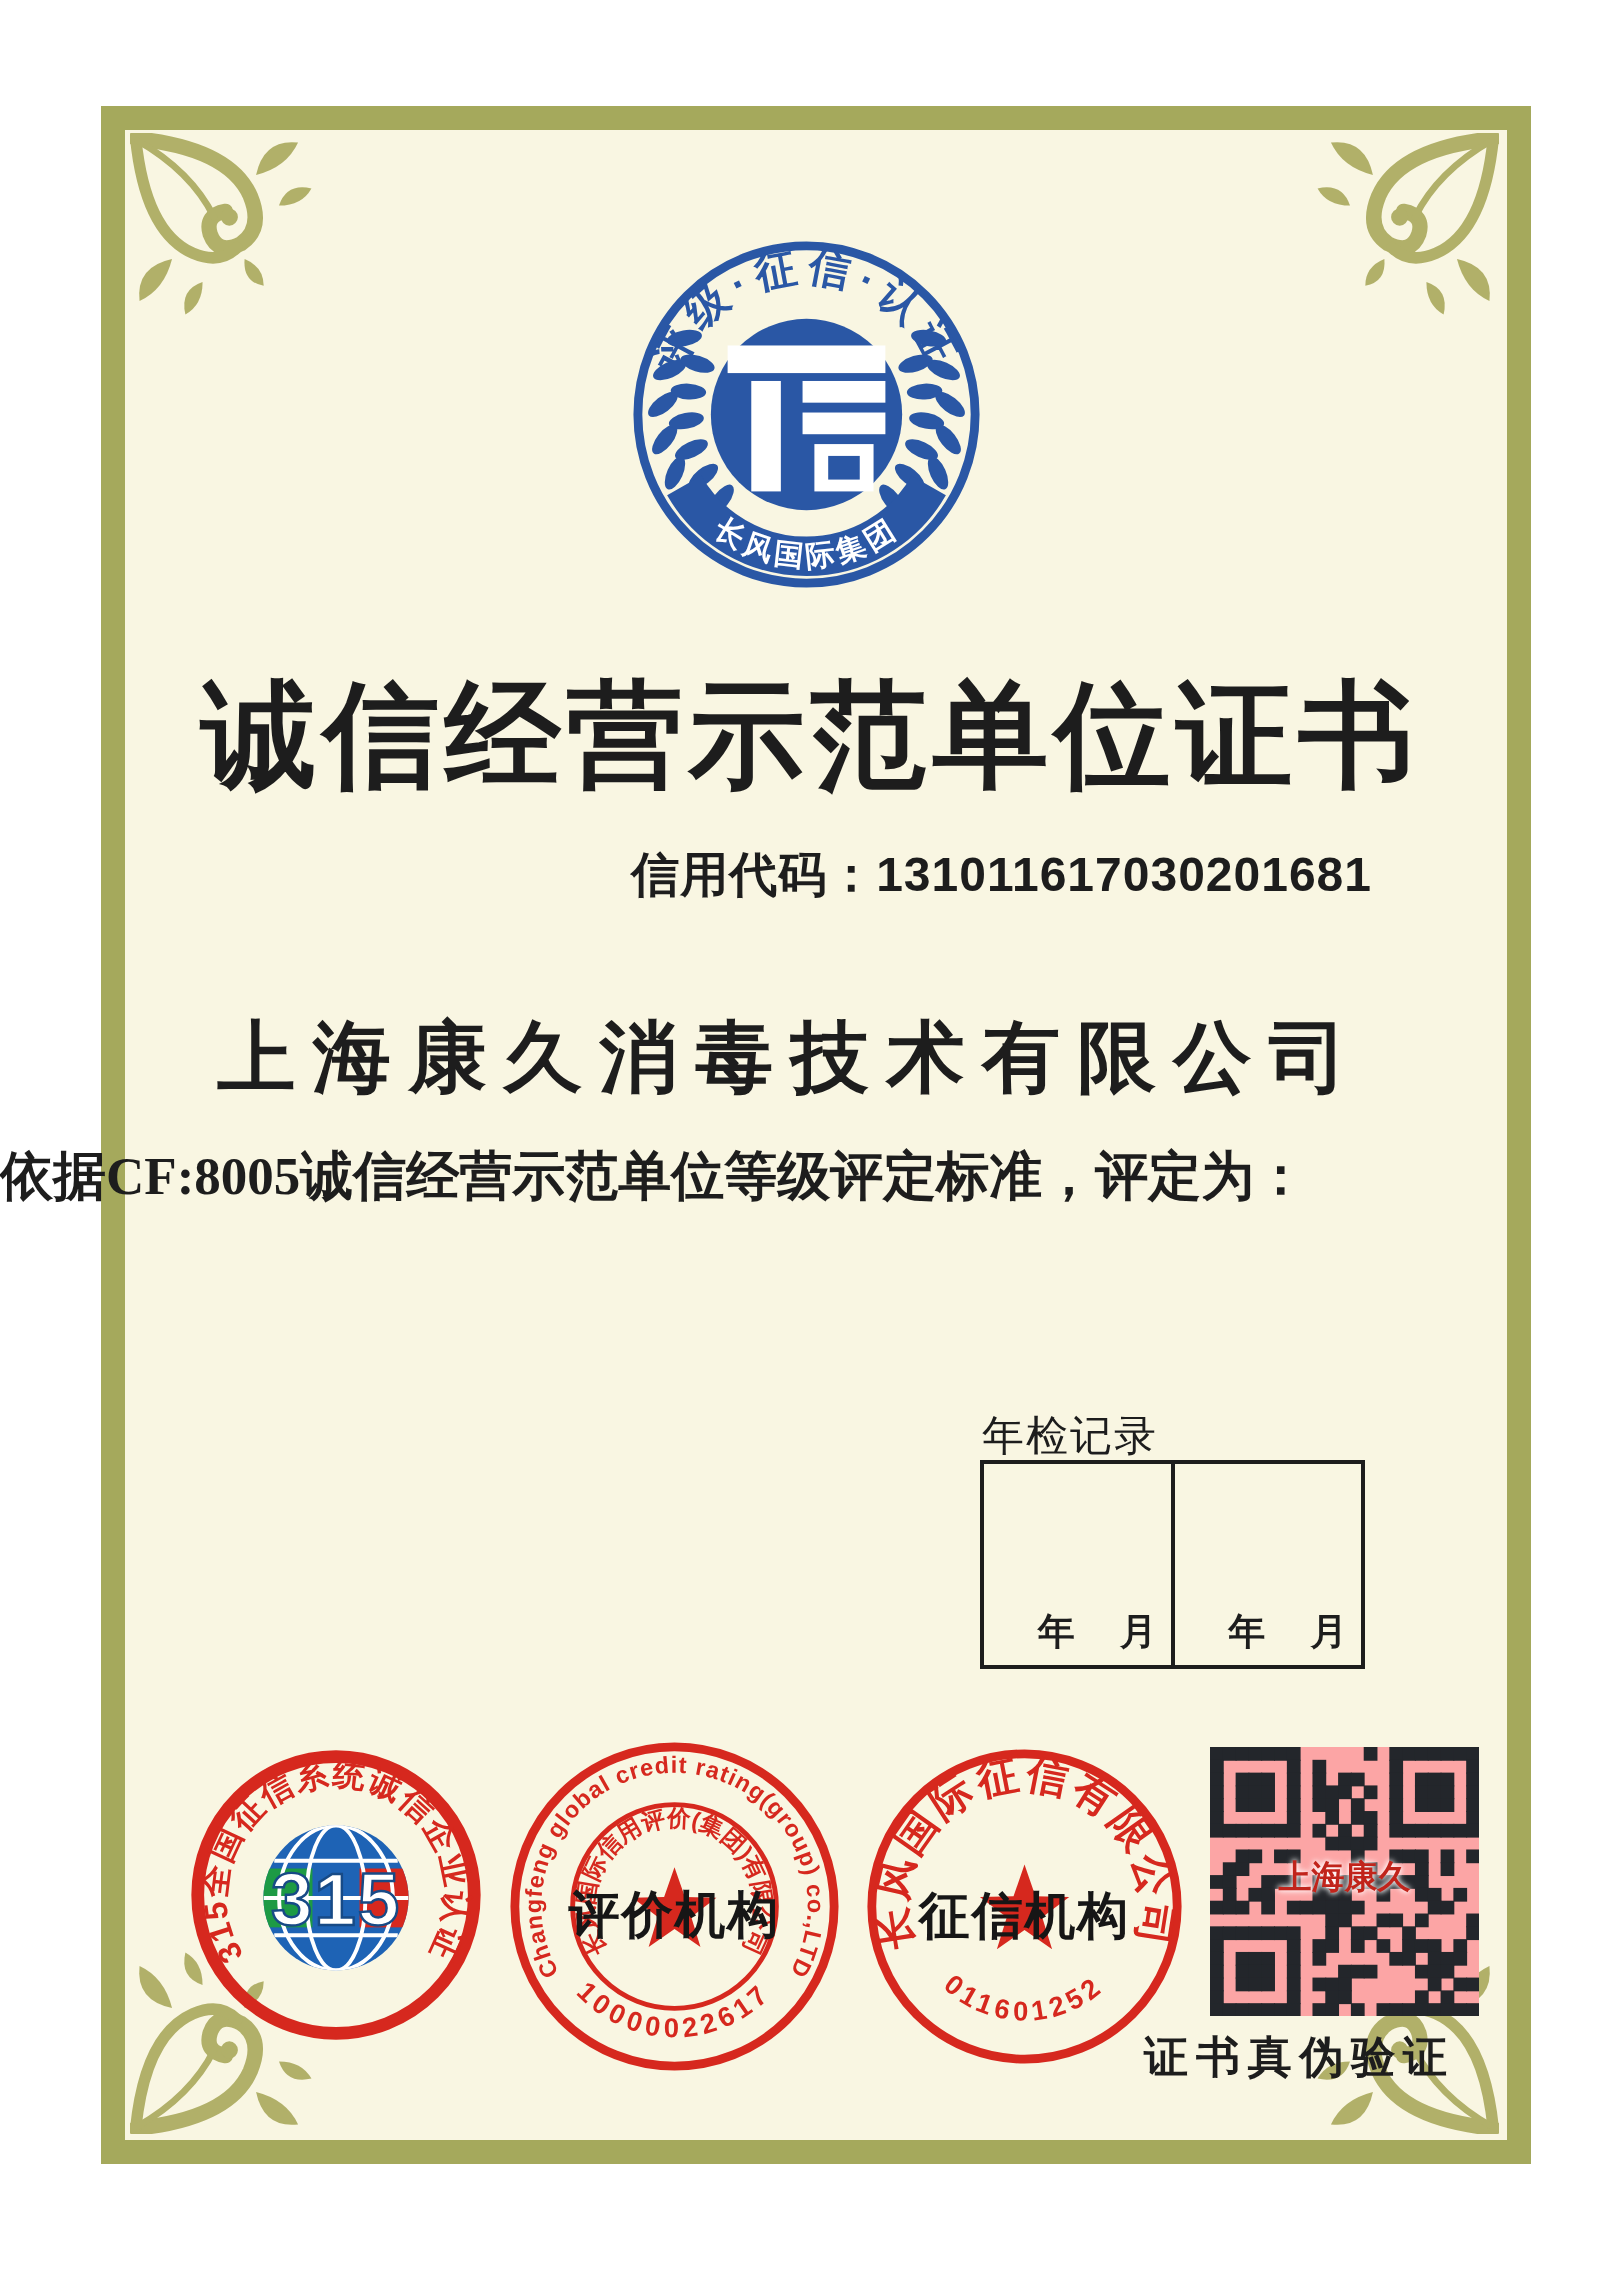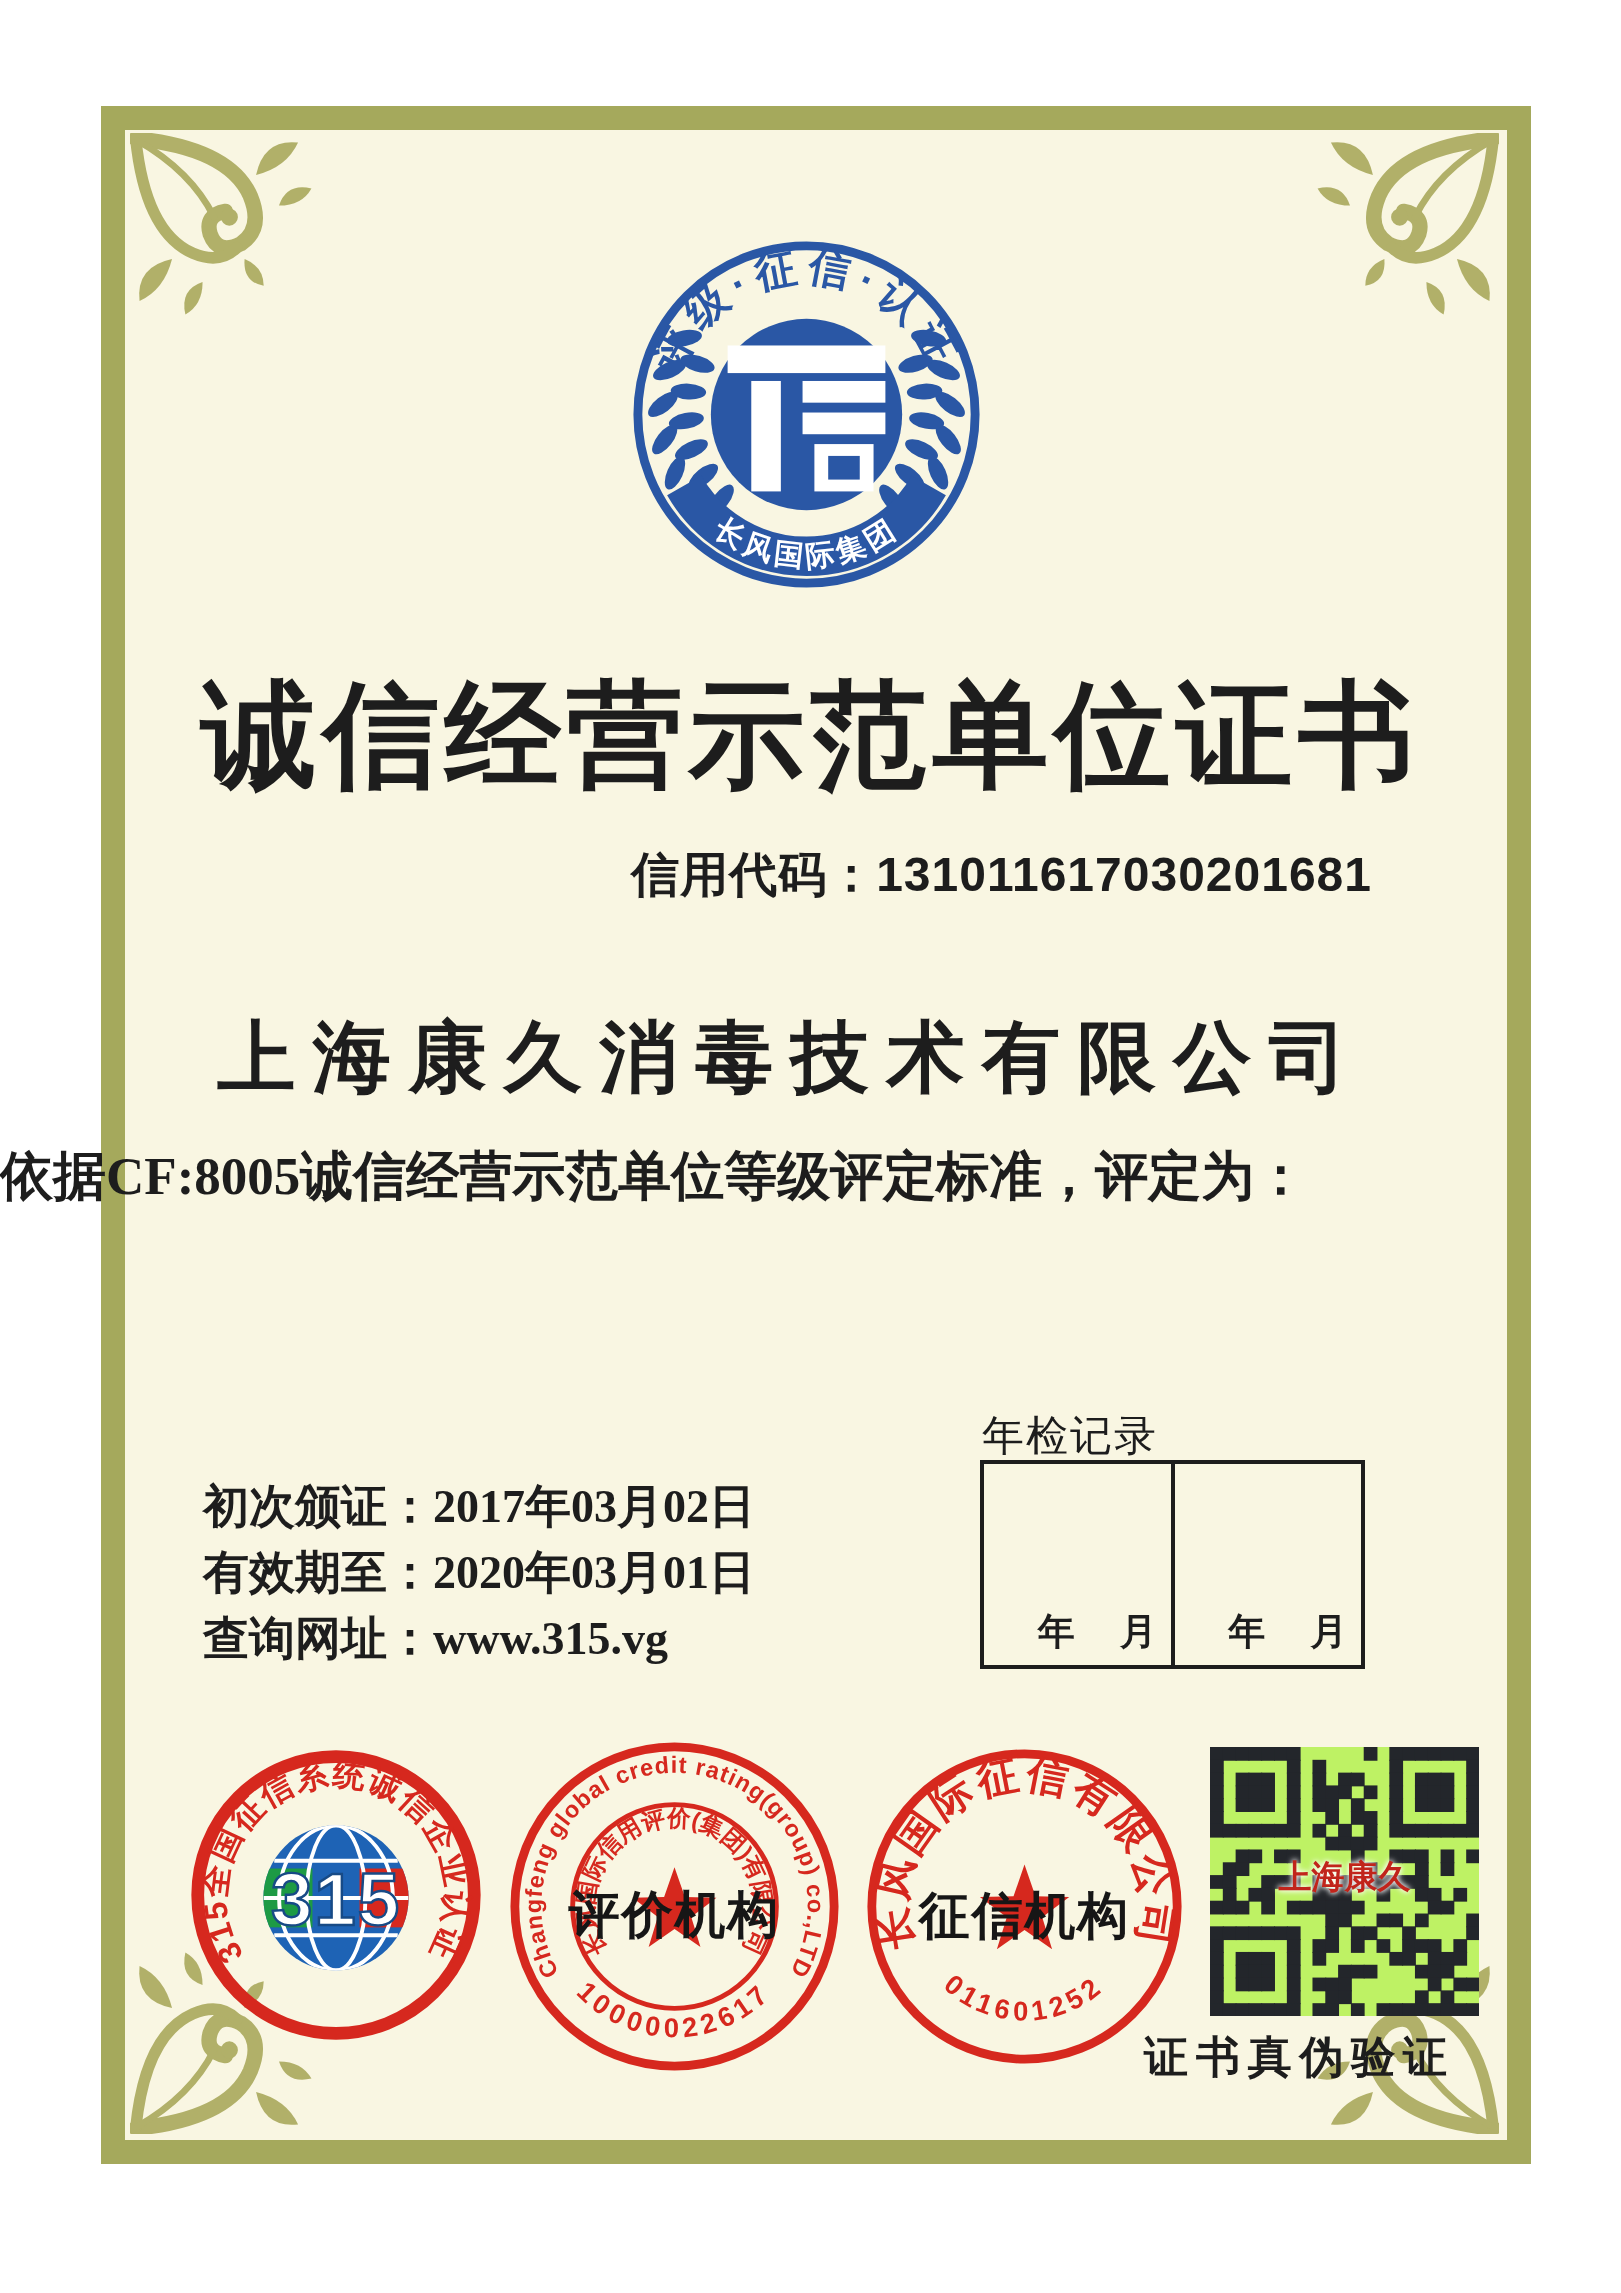--- a/index.html
+++ b/index.html
@@ -34,21 +34,21 @@
                 display:flex;}
   .annual-cell{flex:1;display:flex;align-items:flex-end;justify-content:flex-end;
                gap:45px;padding:0 13.7px 7.8px 0;font-size:37px;font-weight:700;}
   .annual-cell.first{border-right:4.9px solid var(--ink);}
   .dates{left:203px;top:1474px;font-size:46px;font-weight:800;line-height:66px;
          font-family:"Liberation Serif","DejaVu Serif",serif;}
   .seal{overflow:visible;}
   .seal-315{left:184px;top:1743px;width:304px;height:304px;}
   .seal-eval{left:508px;top:1740px;width:333px;height:333px;}
   .seal-credit{left:863px;top:1745px;width:323px;height:323px;}
-  .qr-wrap{left:1210px;top:1747px;width:269px;height:269px;background:#bef264;}
+  .qr-wrap{left:1210px;top:1747px;width:269px;height:269px;background:#fca5a5;}
   .qr-overlay{position:absolute;left:0;top:40%;width:100%;text-align:center;
               font-size:33px;font-weight:800;color:#c1241b;
               font-family:"Liberation Serif","DejaVu Serif",serif;
               text-shadow:0 0 4.9px #fff,0 0 7.8px #fff;}
   .qr-caption{left:1115px;top:2000px;width:369px;text-align:center;font-size:44px;
               font-weight:800;letter-spacing:7.8px;margin-top:28px;}
   
   .f-blue{fill:var(--blue);} .s-blue{stroke:var(--blue);fill:none;}
   .f-white{fill:#ffffff;} .f-red{fill:var(--seal-red);} .s-red{stroke:var(--seal-red);fill:none;}
   .f-ink{fill:#161616;} .f-qr{fill:var(--qr-ink);}
@@ -199,25 +199,20 @@
     <div class="annual-cell first">
       <span>年</span>
       <span>月</span>
     </div>
     <div class="annual-cell">
       <span>年</span>
       <span>月</span>
     </div>
   </div>
 
-  <div class="abs dates">
-    <div><span>初次颁证：</span><span>2017年03月02日</span></div>
-    <div><span>有效期至：</span><span>2020年03月01日</span></div>
-    <div><span>查询网址：</span><span>www.315.vg</span></div>
-  </div>
 
   <svg class="abs seal seal-315" viewBox="0 0 310 310">
     <defs>
       <path id="s315-arc" d="M 58,211 A 112,112 0 1 1 252,211"></path>
       <clipPath id="globe-clip">
           <circle cx="155" cy="158" r="74"></circle>
         </clipPath>
     </defs>
     <circle cx="155" cy="155" r="141" class="s-red" stroke-width="13"></circle>
     <text class="f-red s315-arc" text-anchor="middle">

